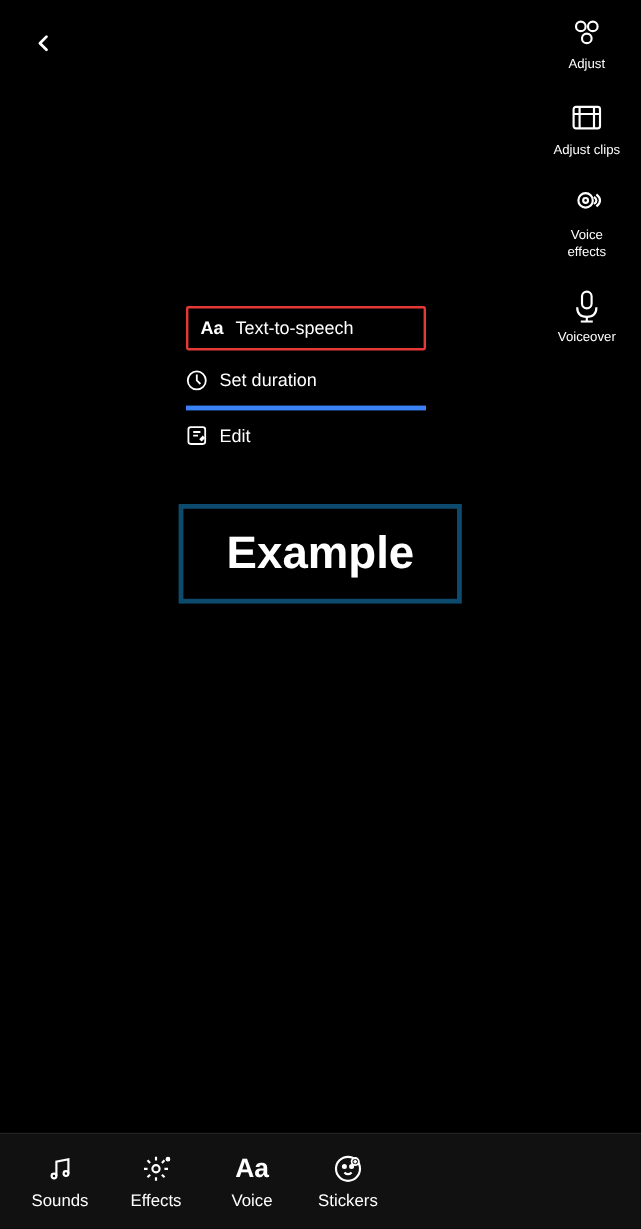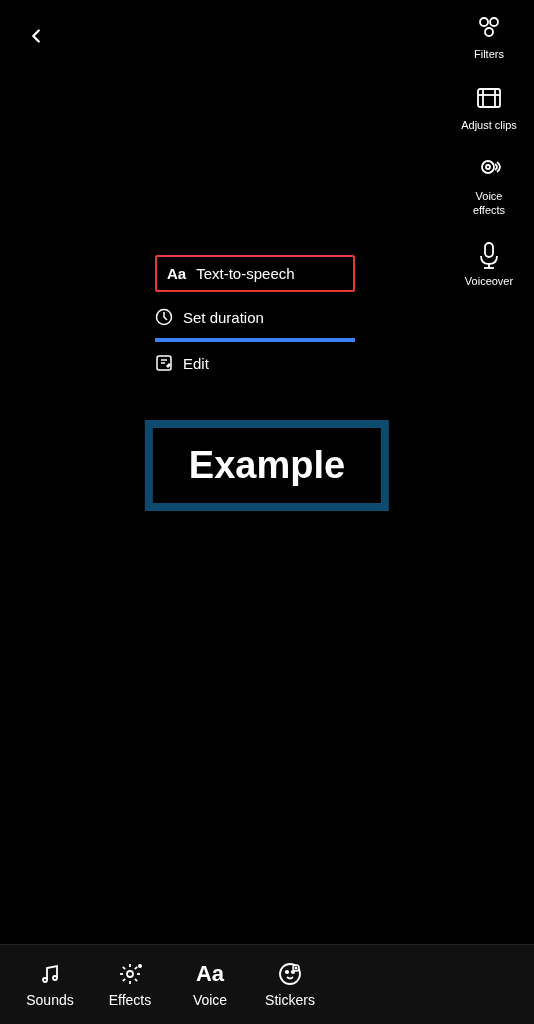--- a/index.html
+++ b/index.html
@@ -95,21 +95,21 @@
       display: flex;
       align-items: center;
     }
 
     
     .text-box {
       position: absolute;
       top: 420px;
       left: 50%;
       transform: translateX(-50%);
-      border: 8px solid #0c4a6e;
+      border: 4px solid #0c4a6e;
       padding: 16px 36px;
       display: flex;
       align-items: flex-start;
       justify-content: center;
     }
     .text-box span {
       font-size: 38px;
       font-weight: 700;
       color: #fff;
     }
@@ -179,21 +179,21 @@
 <div class="right-sidebar">
 
   <div class="sidebar-item">
     <div class="icon">
       <svg width="30" height="30" viewBox="0 0 30 30" fill="none" stroke="#fff" stroke-width="1.8">
         <circle cx="10" cy="10" r="4"></circle>
         <circle cx="20" cy="10" r="4"></circle>
         <circle cx="15" cy="20" r="4"></circle>
       </svg>
     </div>
-    <span class="label">Filters</span>
+    <span class="label">Adjust</span>
   </div>
 
   <div class="sidebar-item">
     <div class="icon">
       <svg width="30" height="30" viewBox="0 0 30 30" fill="none" stroke="#fff" stroke-width="1.8">
         <rect x="4" y="6" width="22" height="18" rx="2"></rect>
         <line x1="9" y1="6" x2="9" y2="24"></line>
         <line x1="21" y1="6" x2="21" y2="24"></line>
         <line x1="4" y1="12" x2="26" y2="12"></line>
       </svg>

